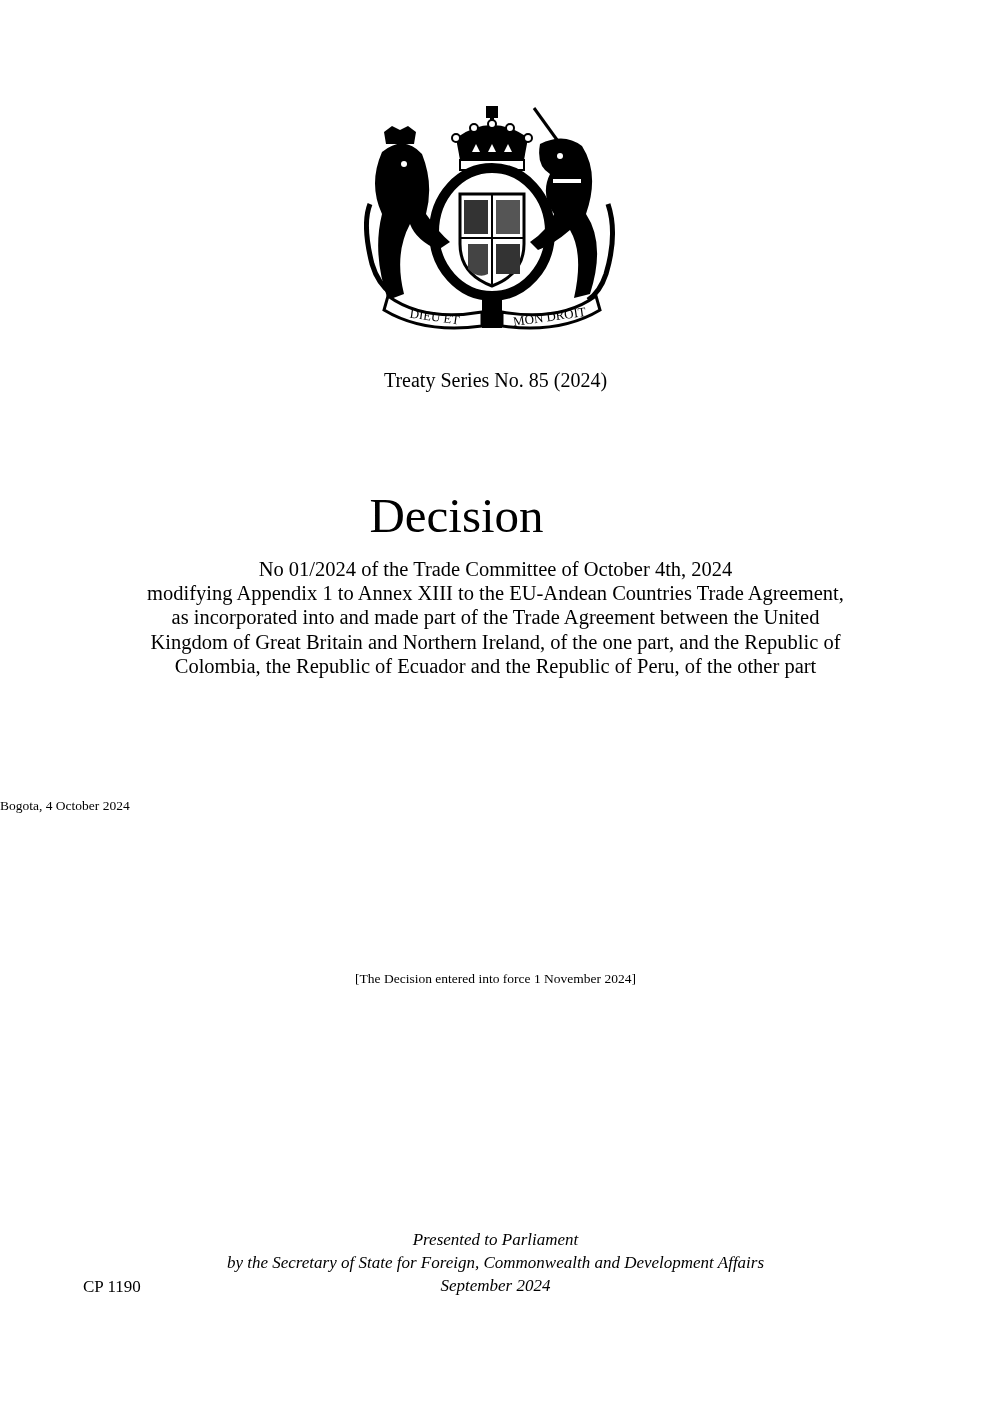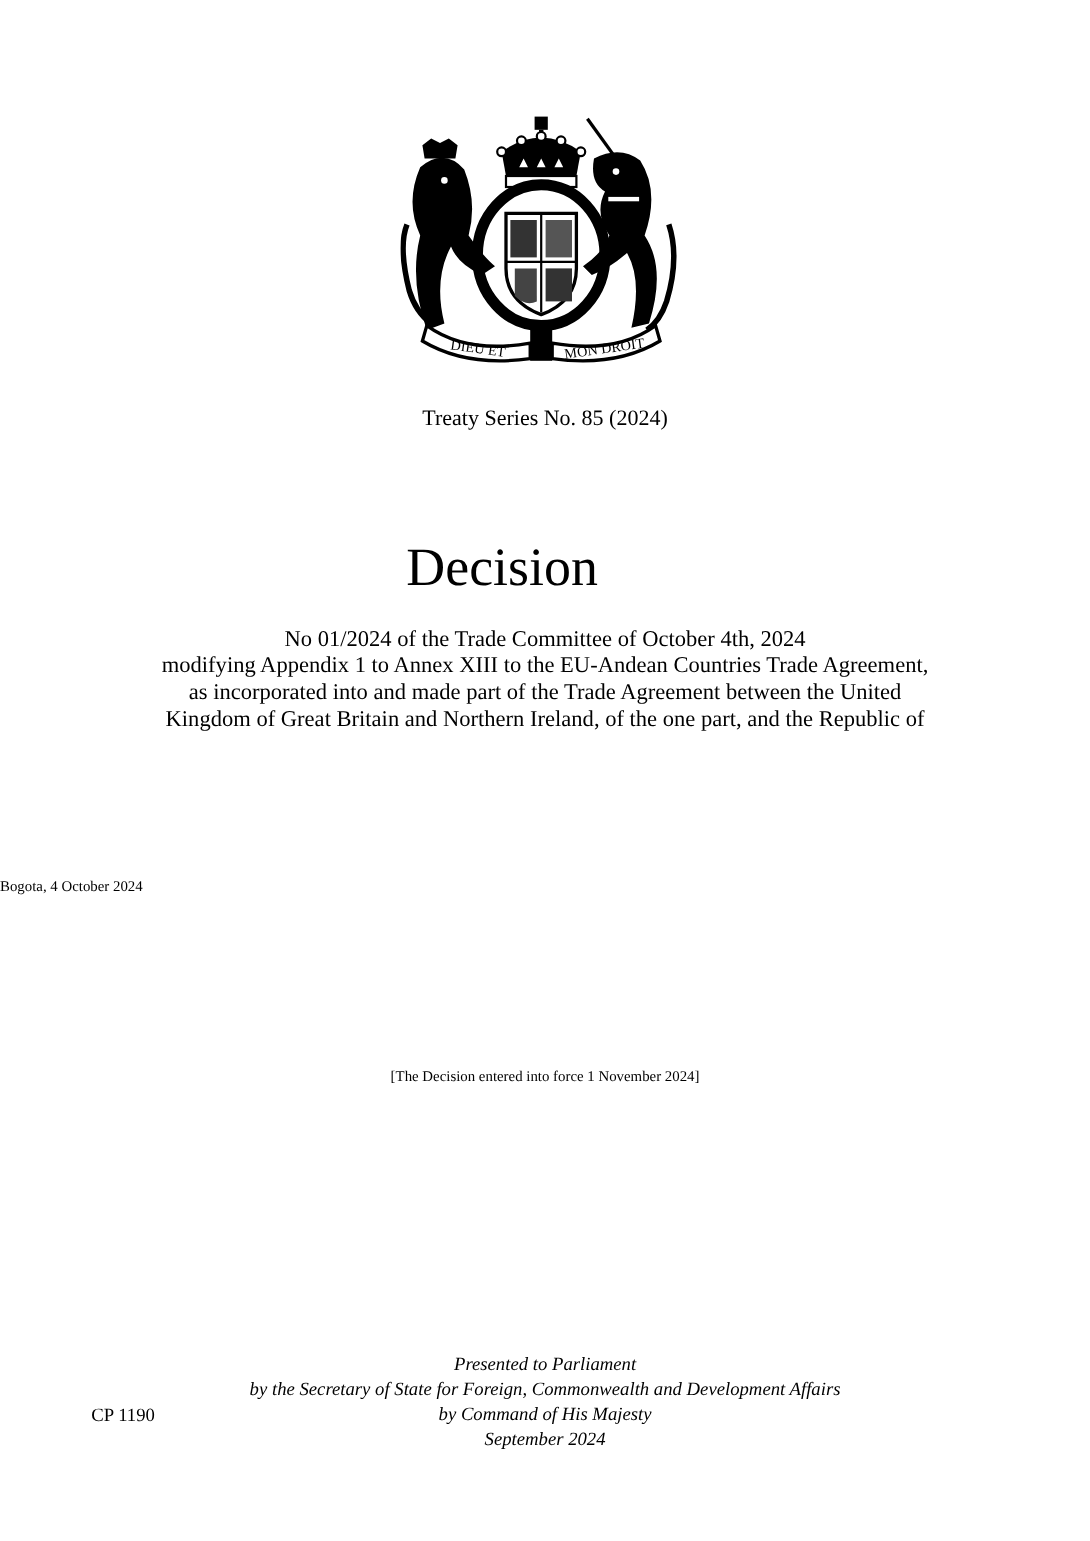--- a/index.html
+++ b/index.html
@@ -38,21 +38,21 @@
       width: 913px;
       top: 488px;
       text-align: center;
       font-size: 49px;
       line-height: 56px;
     }
     .subtitle {
       position: absolute;
       left: 60px;
       width: 871px;
-      top: 569px;
+      top: 557px;
       text-align: center;
       font-size: 20.5px;
       line-height: 24.2px;
     }
     .subtitle span { display: block; white-space: nowrap; }
     .place-date {
       position: absolute;
       left: 0;
       width: 991px;
       top: 798px;
@@ -147,26 +147,26 @@
 
 <div class="series">Treaty Series No. 85 (2024)</div>
 
 <div class="title">Decision</div>
 
 <div class="subtitle">
   <span>No 01/2024 of the Trade Committee of October 4th, 2024</span>
   <span>modifying Appendix 1 to Annex XIII to the EU-Andean Countries Trade Agreement,</span>
   <span>as incorporated into and made part of the Trade Agreement between the United</span>
   <span>Kingdom of Great Britain and Northern Ireland, of the one part, and the Republic of</span>
+  <span>Colombia, the Republic of Ecuador and the Republic of Peru, of the other part</span>
 </div>
 
 <div class="place-date">Bogota, 4 October 2024</div>
 
 <div class="entry-force">[The Decision entered into force 1 November 2024]</div>
 
 <div class="presented">
   <span>Presented to Parliament</span>
   <span>by the Secretary of State for Foreign, Commonwealth and Development Affairs</span>
-  <span>by Command of His Majesty</span>
   <span>September 2024</span>
 </div>
 
 <div class="cp">CP 1190</div>
 
 </body></html>

